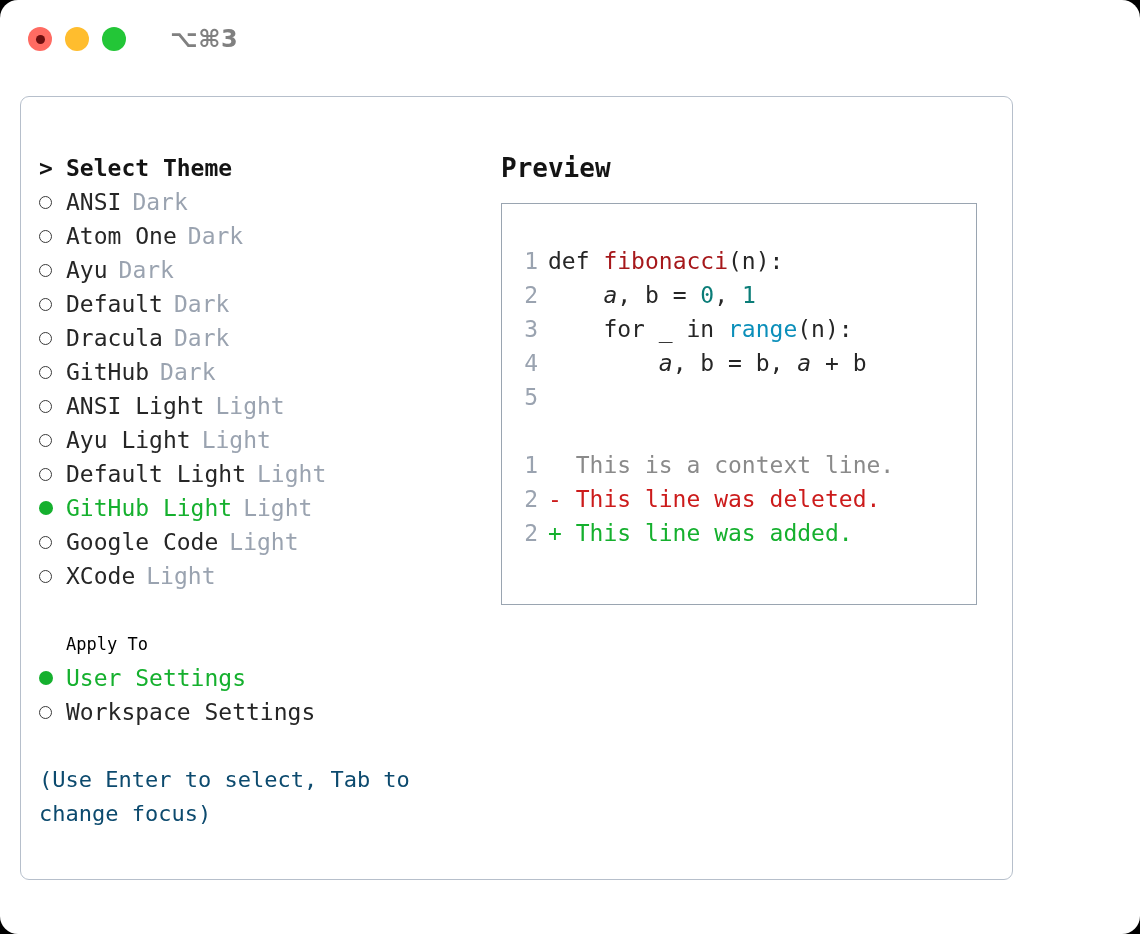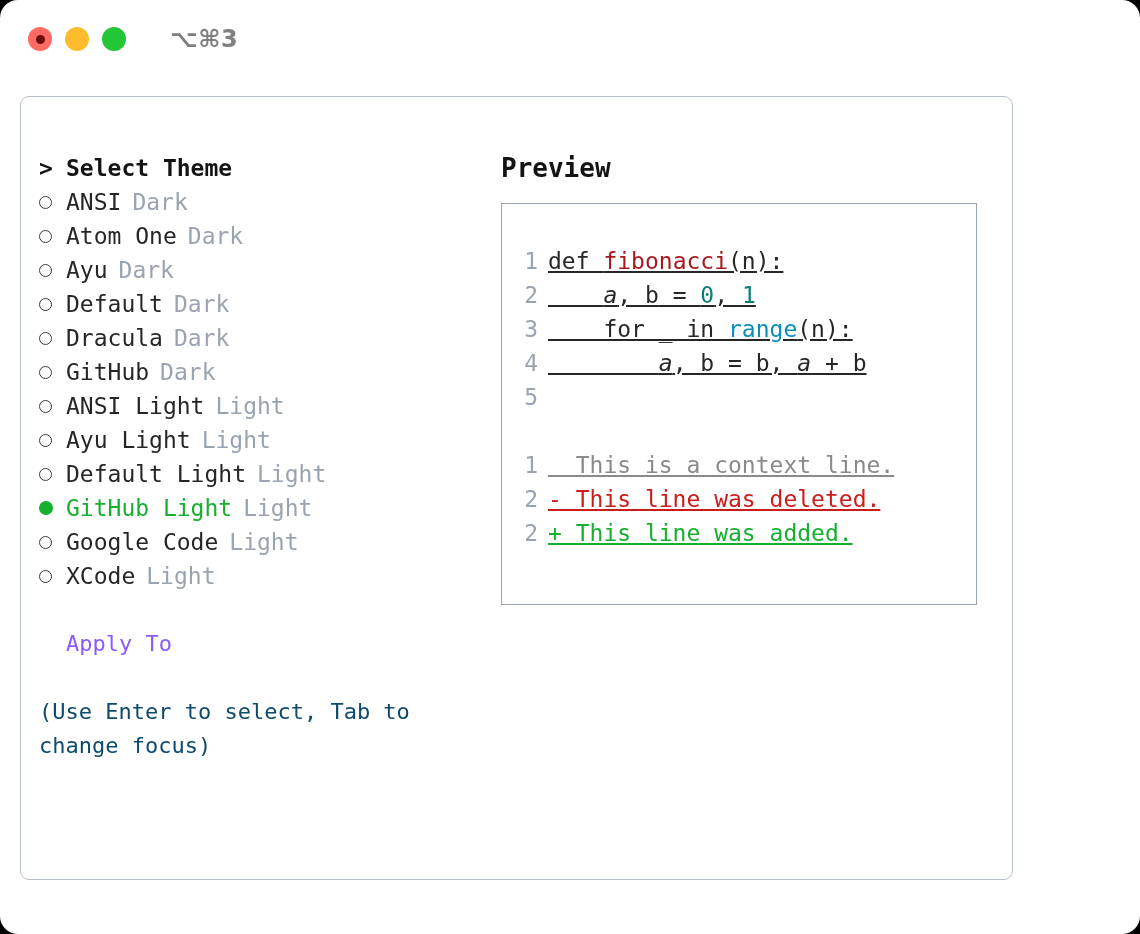--- a/index.html
+++ b/index.html
@@ -135,22 +135,22 @@
     white-space: pre;
   }
 
   
   .apply-block { margin-top: 34px; }
   .apply-title {
     display: flex;
     align-items: center;
     height: 34px;
     line-height: 34px;
-    font-size: 22px;
-    color: #8b5cf6;
+    font-size: 17px;
+    color: #000000;
   }
   .apply-title .bullet { visibility: hidden; }
 
   
   .hint {
     margin-top: 34px;
     font-size: 22px;
     line-height: 34px;
     color: #0c4a6e;
     width: 400px;
@@ -185,21 +185,21 @@
     height: 34px;
     white-space: pre;
   }
   .lineno {
     width: 46px;
     flex: 0 0 46px;
     text-align: right;
     color: #9aa3b0;
     padding-right: 10px;
   }
-  .code-text { white-space: pre; color: #262626; text-decoration: underline; }
+  .code-text { white-space: pre; color: #262626; }
 
   .tok-plain   { color: #262626; }
   .tok-func    { color: #a6181b; }
   .tok-builtin { color: #0b8fba; }
   .tok-number  { color: #0b7d78; }
   .tok-var     { color: #262626; font-style: italic; }
 
   .gap-line { height: 34px; }
 
   .diff-ctx .code-text { color: #8a8a8a; }
@@ -318,20 +318,34 @@
                 <span class="row-label">XCode</span>
                 <span class="row-tag">Light</span>
               </div>
             </div>
 
           <div class="apply-block">
             <div class="apply-title">
               <span class="bullet"></span>
               <span>Apply To</span>
             </div>
+            <div id="apply-items">
+                <div class="row selected">
+                  <span class="bullet">
+                    <span class="dot-filled"></span>
+                  </span>
+                  <span class="row-label">User Settings</span>
+                </div>
+                <div class="row">
+                  <span class="bullet">
+                    <span class="dot-open"></span>
+                  </span>
+                  <span class="row-label">Workspace Settings</span>
+                </div>
+              </div>
           </div>
 
           <div class="hint">(Use Enter to select, Tab to change focus)</div>
         </div>
       </div>
 
       <div class="col-right">
         <div class="preview-title">Preview</div>
         <div class="preview-box">
           <div id="code-block">

